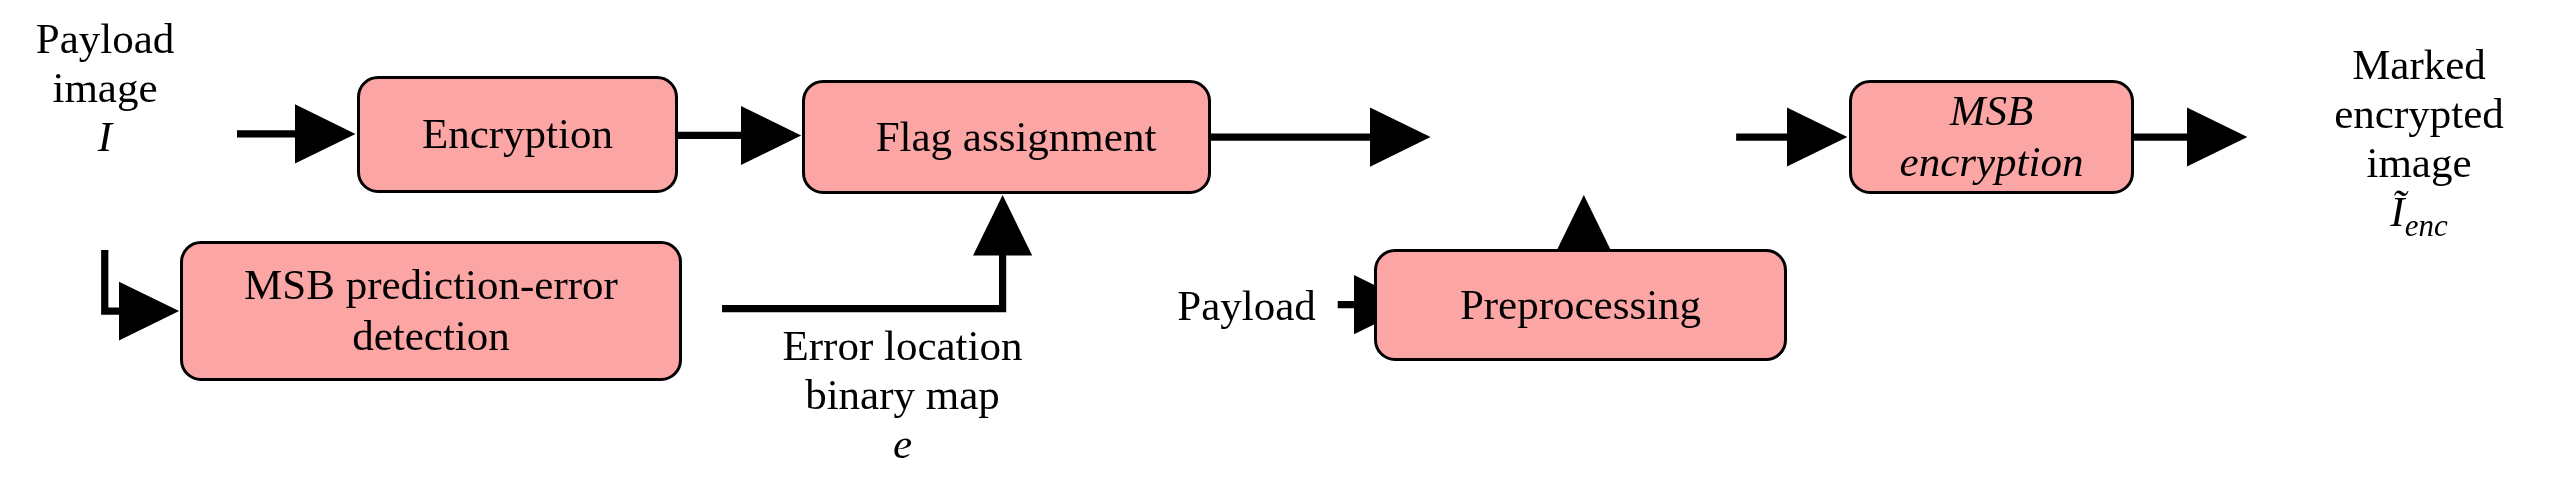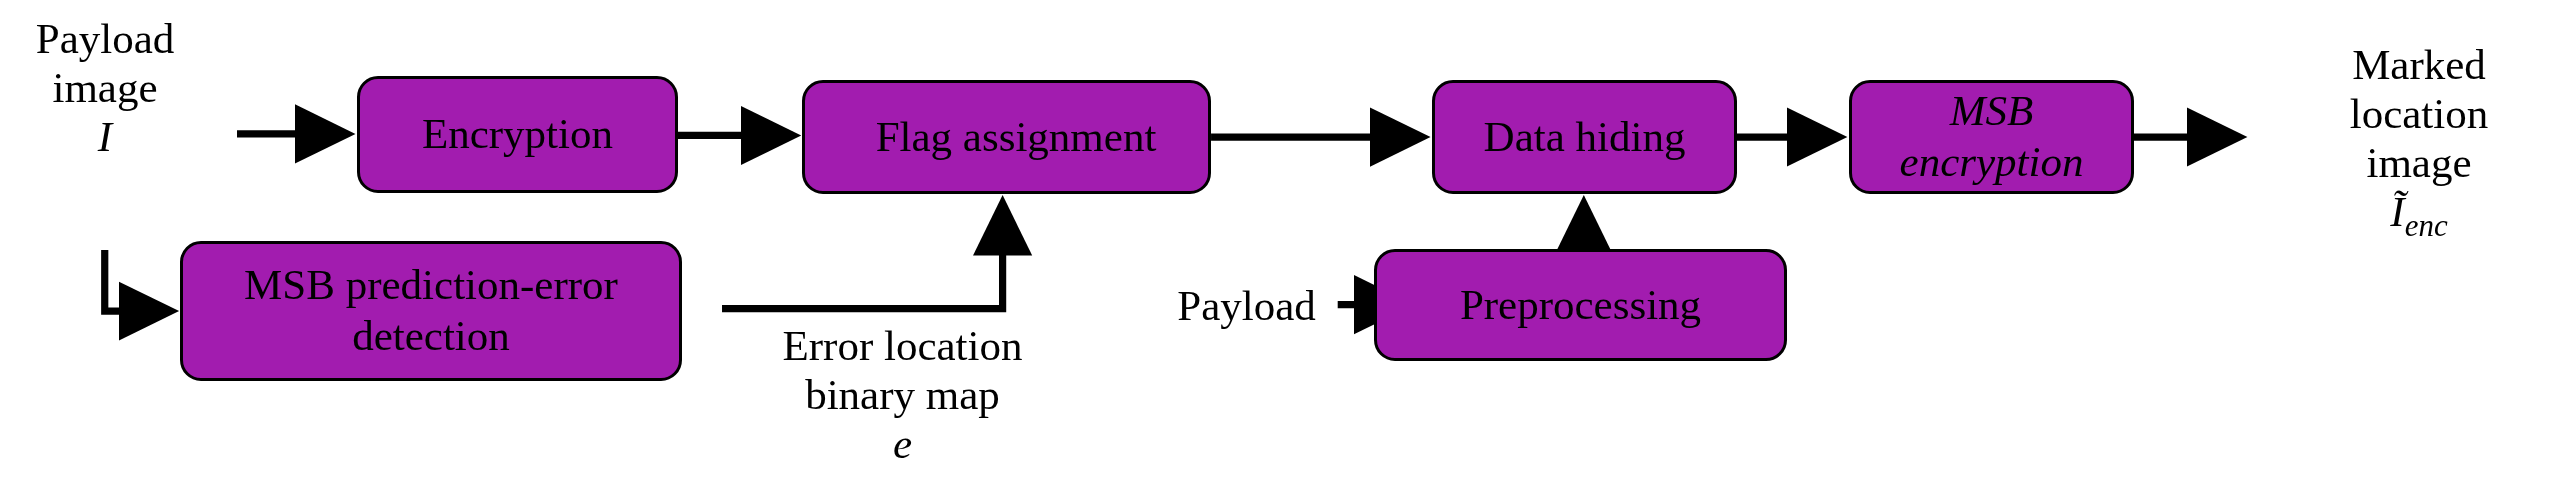--- a/index.html
+++ b/index.html
@@ -1,20 +1,20 @@
 <!DOCTYPE html>
 <html style="font-size:13px"><head>
 <meta charset="utf-8">
 <style>
   html,body{margin:0;padding:0;background:#ffffff;}
   body{width:2576px;height:481px;position:relative;overflow:hidden;
        font-family:"Liberation Serif","DejaVu Serif",serif;color:#000;}
   #canvas{position:absolute;left:0;top:0;width:2576px;height:481px;}
   .node{position:absolute;box-sizing:border-box;border:3.2px solid #000;
-        border-radius:21px;background:#a21caf;display:flex;align-items:center;
+        border-radius:21px;background:#fca5a5;display:flex;align-items:center;
         justify-content:center;text-align:center;line-height:1.18;}
   .node .lbl{display:block;padding:0 11.2px;font-size:43px;}
   .ext{position:absolute;text-align:center;line-height:1.14;font-size:43px;}
   .ext .ln{display:block;}
   .ital{font-style:italic;}
   .sub{font-size:0.72em;font-style:italic;vertical-align:sub;}
   svg.links{position:absolute;left:0;top:0;width:2576px;height:481px;
             pointer-events:none;overflow:visible;}
 </style>
 </head>
@@ -49,21 +49,21 @@
   </svg>
 
   <div class="ext" style="left:0px;top:14.4px;width:210px;">
     <span class="ln">Payload</span>
     <span class="ln">image</span>
     <span class="ln ital">I</span>
   </div>
 
   <div class="ext" style="left:2262px;top:0px;width:314px;margin-top:40px;">
     <span class="ln">Marked</span>
-    <span class="ln">location</span>
+    <span class="ln">encrypted</span>
     <span class="ln">image</span>
     <span class="ln"><span class="ital">Ĩ</span><span class="sub">enc</span></span>
   </div>
 
   <div class="ext" style="left:750px;top:321px;width:305px;">
     <span class="ln">Error location</span>
     <span class="ln">binary map</span>
     <span class="ln ital">e</span>
   </div>
 
@@ -72,23 +72,20 @@
   </div>
 
   <div class="node" style="left:357px;top:76px;width:321px;height:117px;">
     <span class="lbl">Encryption</span>
   </div>
 
   <div class="node" style="left:802px;top:80px;width:409px;height:114px;padding-left:19px;">
     <span class="lbl">Flag assignment</span>
   </div>
 
-  <div class="node" style="left:1432px;top:80px;width:305px;height:114px;">
-    <span class="lbl">Data hiding</span>
-  </div>
 
   <div class="node" style="left:1849px;top:80px;width:285px;height:114px;font-style:italic;">
     <span class="lbl">MSB encryption</span>
   </div>
 
   <div class="node" style="left:180px;top:241px;width:502px;height:140px;">
     <span class="lbl"><span>MSB prediction-error</span><br><span>detection</span></span>
   </div>
 
   <div class="node" style="left:1374px;top:249px;width:413px;height:112px;">

